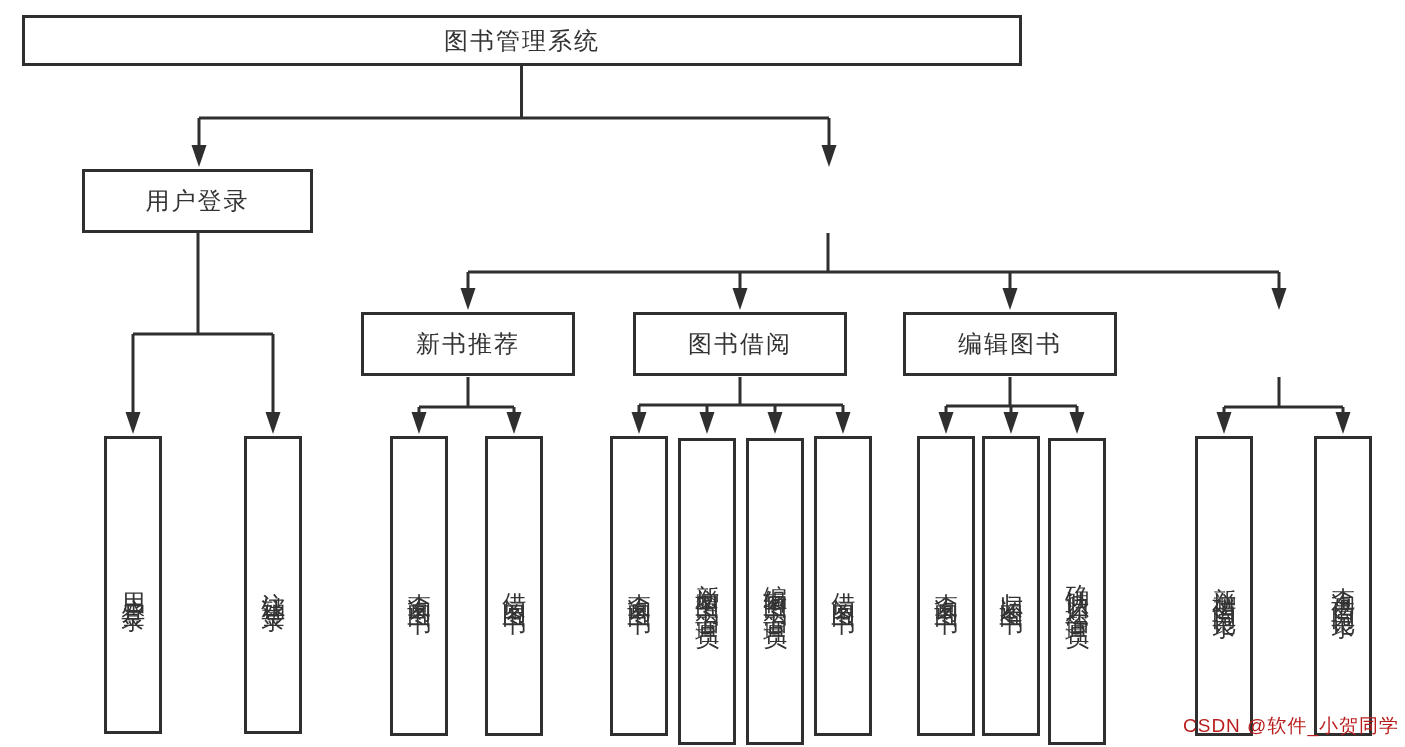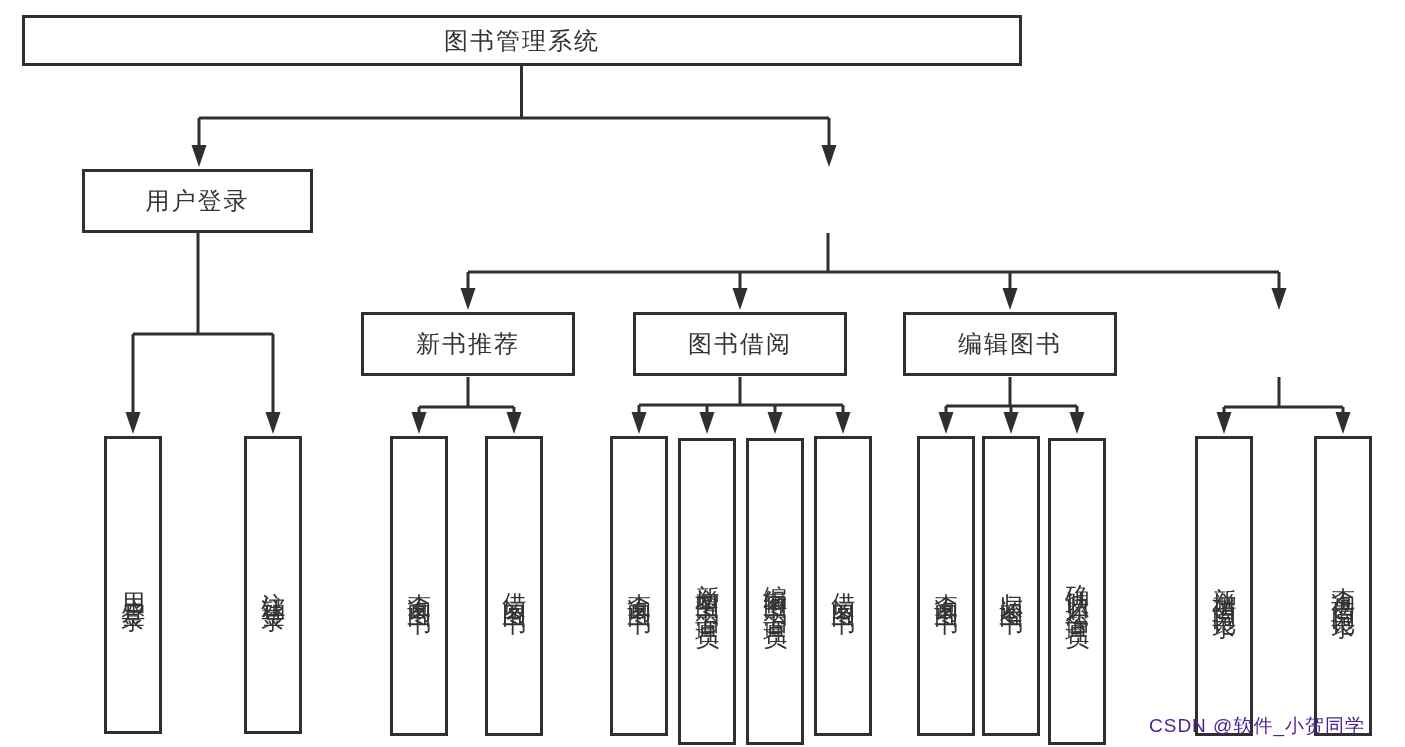--- a/index.html
+++ b/index.html
@@ -6,21 +6,21 @@
   body{width:1405px;height:747px;position:relative;
        font-family:"Liberation Sans","DejaVu Sans",sans-serif;color:#333333;}
   .stage{position:absolute;left:0;top:0;width:1186px;height:747px;padding-left:44px;}
   svg.connectors{position:absolute;left:0;top:0;}
   .box{position:absolute;box-sizing:border-box;border:3px solid #2f2f2f;background:#ffffff;
        display:flex;align-items:center;justify-content:center;}
   .h-label{font-size:24px;letter-spacing:2px;white-space:nowrap;}
   .leaf{width:58px;}
   .v-label{writing-mode:vertical-rl;text-orientation:mixed;font-size:24px;
            letter-spacing:6px;line-height:1.1;}
-  .watermark{position:absolute;left:1149px;top:713px;font-size:19px;color:#4c1d95;
+  .watermark{position:absolute;left:1183px;top:713px;font-size:19px;color:#b91c1c;
              letter-spacing:1px;white-space:nowrap;z-index:5;}
 </style>
 </head>
 <body>
 
 <div class="stage">
 
   <svg class="connectors" width="1405" height="747" viewBox="0 0 1405 747">
     <path d="M521.5 66 V118 M199 118 H829 M199 118 V152 M829 118 V152
              M198 233 V334 M133 334 H273 M133 334 V418 M273 334 V418

